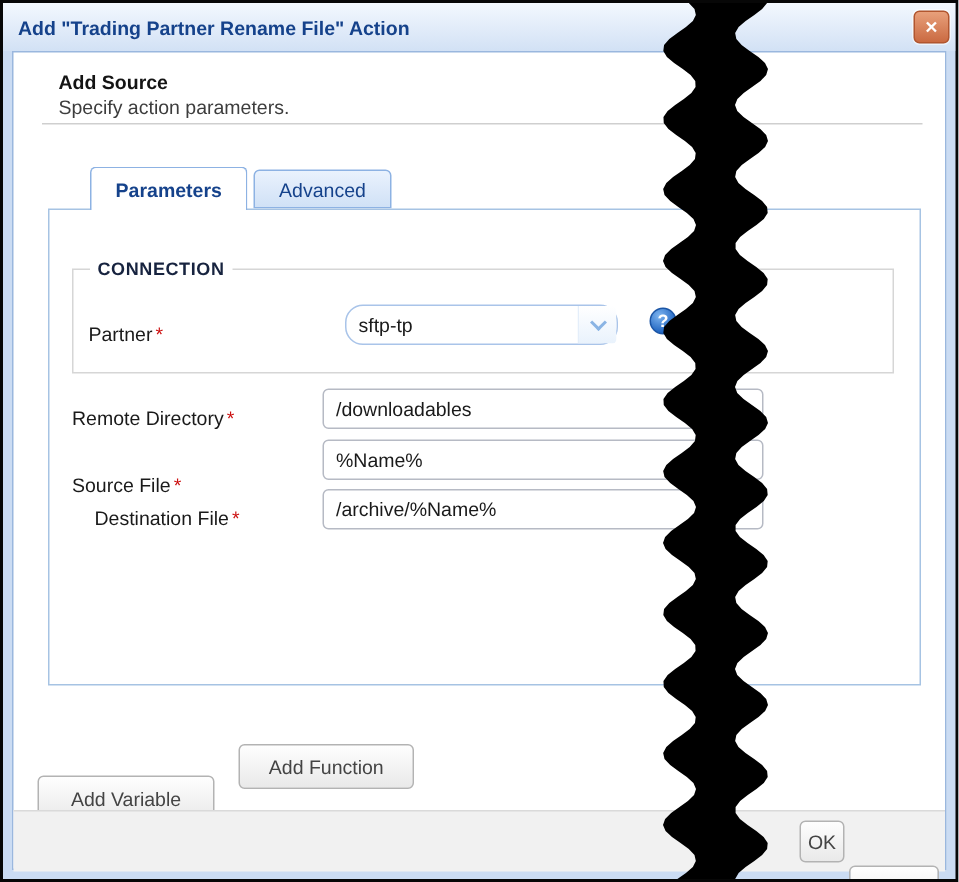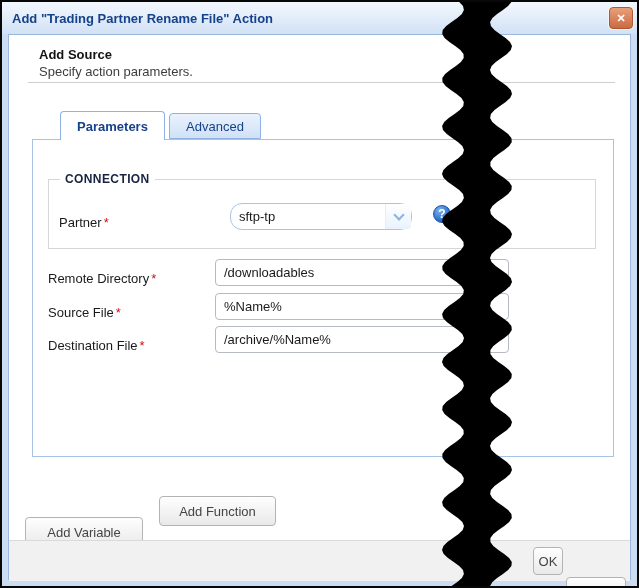--- a/index.html
+++ b/index.html
@@ -148,27 +148,27 @@
     </div>
   </div>
   <div class="help-icon">?</div>
 
   <div class="field-label" style="left:46px; top:257px;">
     <span>Remote Directory</span>
       <span class="req">*</span>
   </div>
   <input class="text-input" style="top: 257px;" type="text" value="/downloadables">
 
-  <div class="field-label" style="left:46px; top:291px;">
+  <div class="field-label" style="left:46px; top:302px;">
     <span>Source File</span>
       <span class="req">*</span>
   </div>
   <input class="text-input" style="top: 291px;" type="text" value="%Name%">
 
-  <div class="field-label" style="left:46px; top:324px;">
+  <div class="field-label" style="left:61px; top:324px;">
     <span>Destination File</span>
       <span class="req">*</span>
   </div>
   <input class="text-input" style="top: 324px;" type="text" value="/archive/%Name%">
 
   <div class="btn btn-addvar">Add Variable</div>
   <div class="btn btn-addfunc">Add Function</div>
 
   <div class="footer"></div>
   <div class="btn btn-ok">OK</div>

